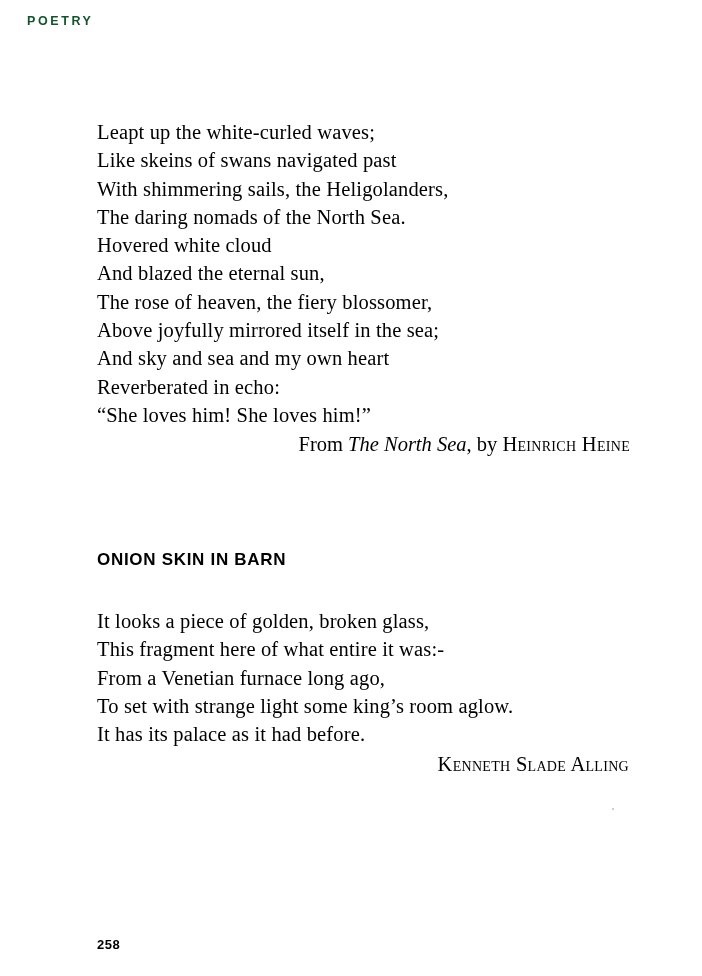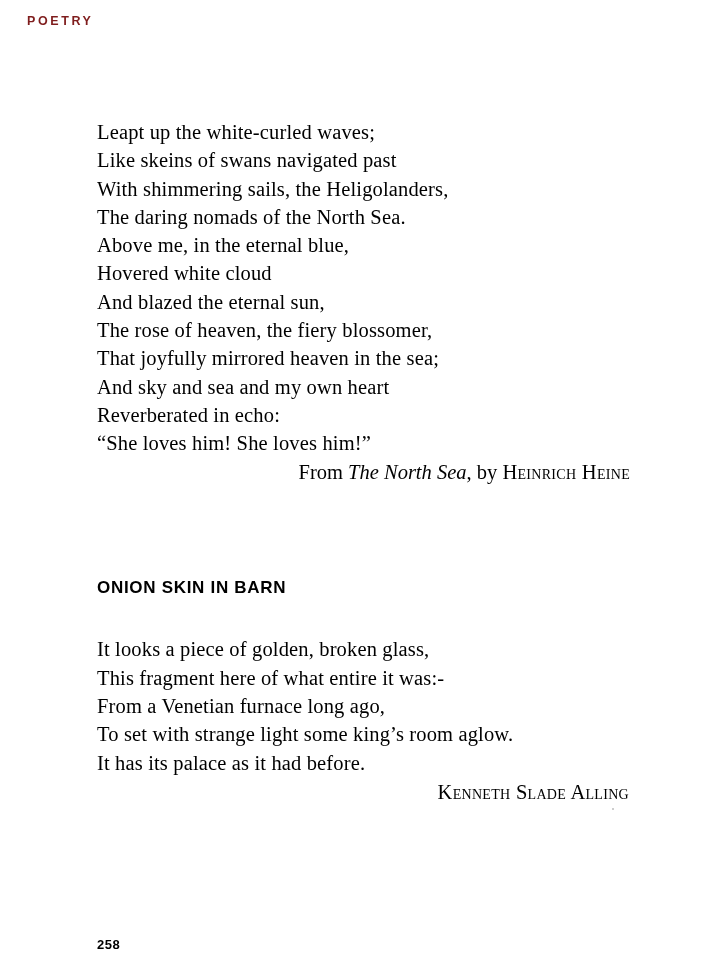--- a/index.html
+++ b/index.html
@@ -21,21 +21,21 @@
     height: 976px;
   }
   .running-head {
     position: absolute;
     left: 27px;
     top: 14px;
     font-family: "Liberation Sans", sans-serif;
     font-weight: bold;
     font-size: 12.5px;
     letter-spacing: 2.6px;
-    color: #7f1d1d;
+    color: #14532d;
   }
   .body-block {
     position: absolute;
     left: 97px;
     top: 118px;
     width: 540px;
   }
   .poem {
     font-size: 20.5px;
     line-height: 28.3px;
@@ -101,25 +101,24 @@
 
   <div class="running-head">POETRY</div>
 
   <div class="body-block">
 
     <div class="poem">
       <div class="line">Leapt up the white-curled waves;</div>
       <div class="line">Like skeins of swans navigated past</div>
       <div class="line">With shimmering sails, the Heligolanders,</div>
       <div class="line">The daring nomads of the North Sea.</div>
-      <div class="line">Above me, in the eternal blue,</div>
       <div class="line">Hovered white cloud</div>
       <div class="line">And blazed the eternal sun,</div>
       <div class="line">The rose of heaven, the fiery blossomer,</div>
-      <div class="line">That joyfully mirrored heaven in the sea;</div>
+      <div class="line">Above joyfully mirrored itself in the sea;</div>
       <div class="line">And sky and sea and my own heart</div>
       <div class="line">Reverberated in echo:</div>
       <div class="line">“She loves him! She loves him!”</div>
     </div>
 
     <div class="attrib first">
       <span>From </span><em>The North Sea</em><span>, by </span><span class="sc">Heinrich Heine</span>
     </div>
 
 

